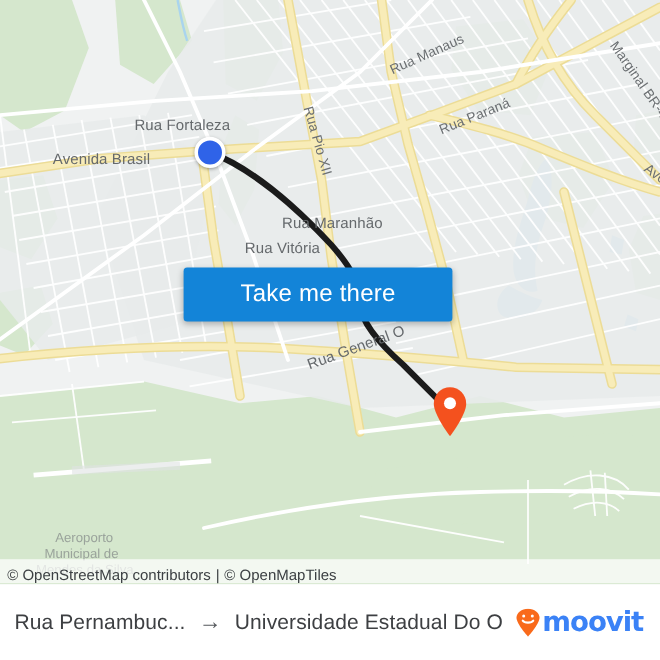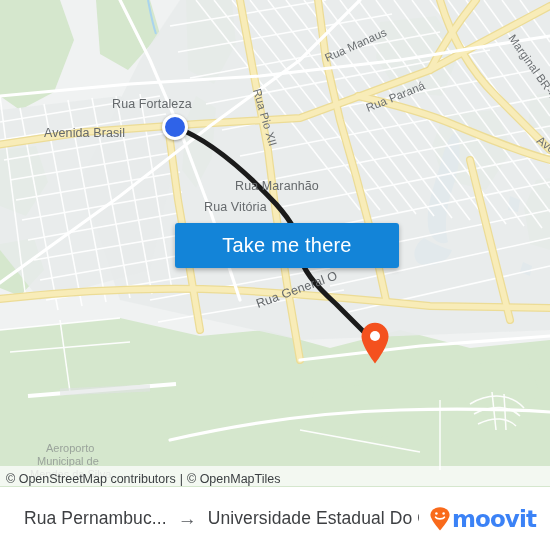--- a/index.html
+++ b/index.html
@@ -72,21 +72,21 @@
   
   #dest-marker {
     position: absolute;
     left: 360px; top: 322px;
     width: 30px; height: 42px;
   }
 
   
   #cta-button {
     position: absolute;
-    left: 175px; top: 223px;
+    left: 153px; top: 223px;
     width: 224px; height: 45px;
     background: #1384d8;
     border: none;
     border-radius: 3px;
     color: #ffffff;
     font-family: "Liberation Sans", sans-serif;
     font-size: 20px;
     letter-spacing: 0.2px;
     cursor: pointer;
     box-shadow: 0 2px 5px rgba(0,0,0,0.28);
@@ -124,21 +124,21 @@
   
   #footer {
     position: absolute;
     left: 0; top: 487px;
     width: 550px;
     height: 63px;
     background: #ffffff;
     display: flex;
     align-items: center;
     box-sizing: border-box;
-    padding: 0 14px 0 24px;
+    padding: 0 14px 0 12px;
   }
   #footer .route-text {
     display: flex;
     align-items: center;
     flex: 1 1 auto;
     min-width: 0;
     overflow: hidden;
   }
   .endpoint {
     font-size: 17.5px;

